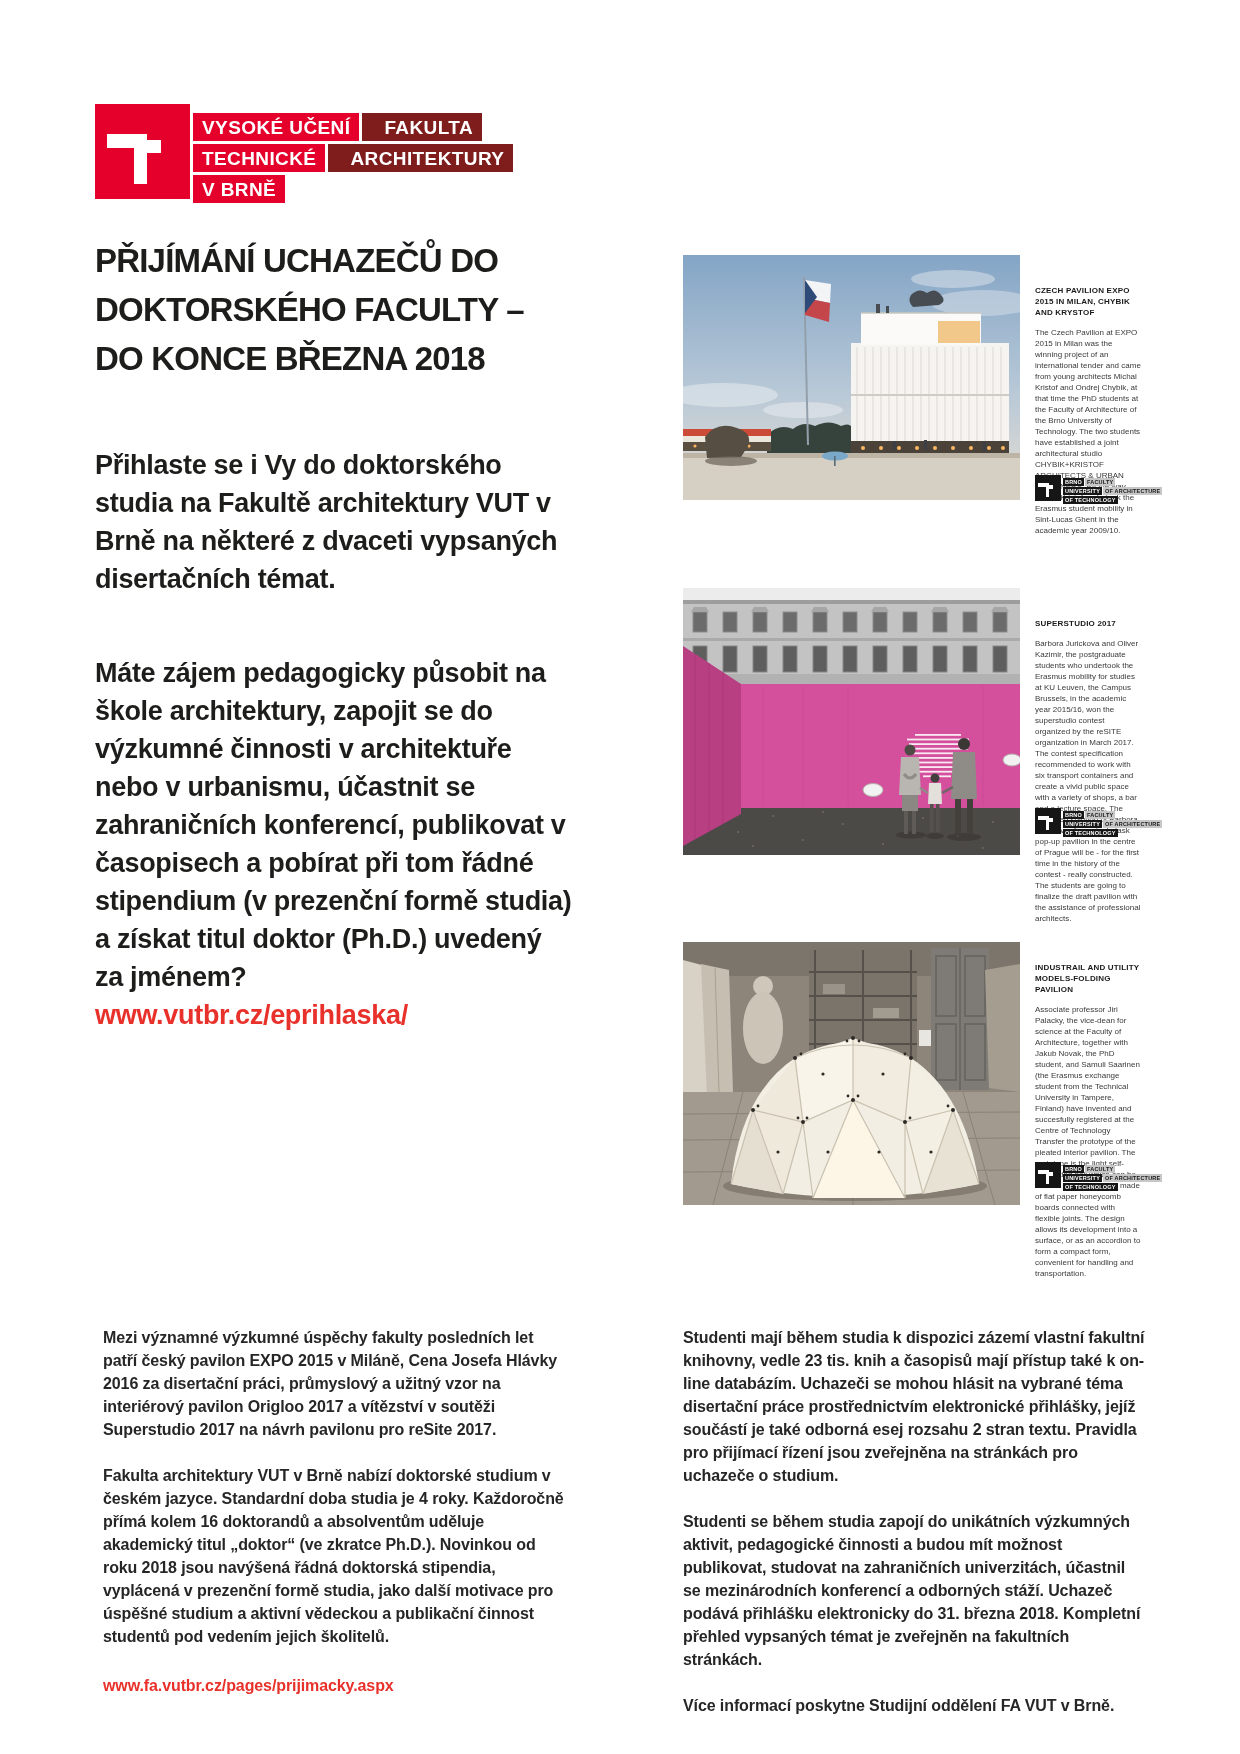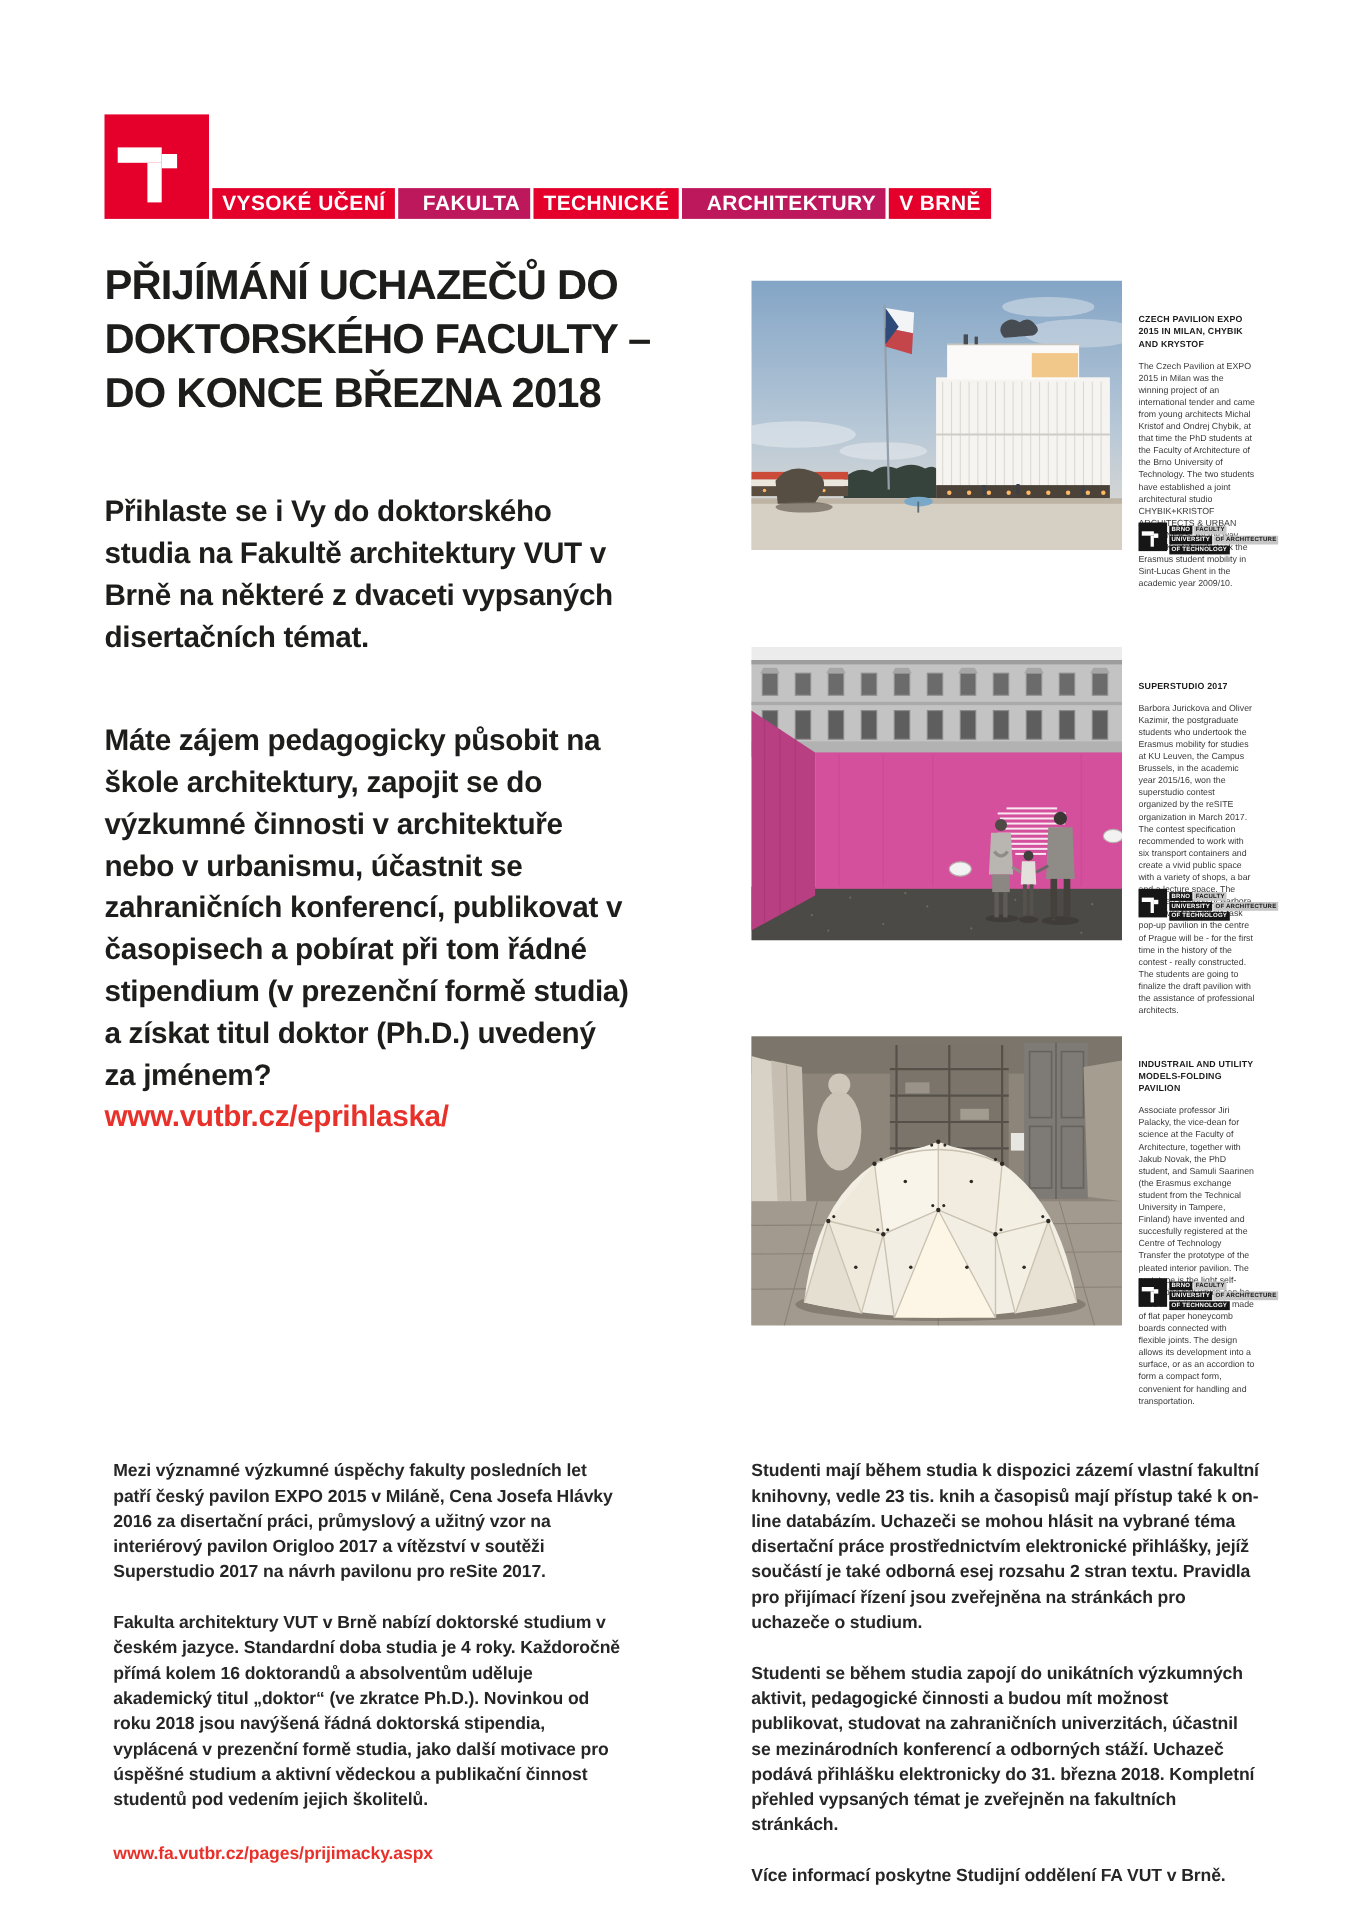--- a/index.html
+++ b/index.html
@@ -5,28 +5,28 @@
   html,body{margin:0;padding:0;background:#ffffff;}
   .page{position:relative;width:1240px;height:1754px;background:#ffffff;overflow:hidden;
         font-family:"Liberation Sans", sans-serif;color:#1d1d1b;}
 
   
   .logo{position:absolute;left:95px;top:104px;display:flex;}
   .logo-mark{position:relative;width:95px;height:95px;background:#e4002b;margin-right:3px;flex:none;}
   .t-bar{position:absolute;left:13%;top:32%;width:42%;height:14%;background:#fff;}
   .t-sq{position:absolute;left:55%;top:38%;width:14%;height:14%;background:#fff;}
   .t-stem{position:absolute;left:41%;top:46%;width:14%;height:38%;background:#fff;}
-  .logo-rows{display:flex;flex-direction:row;gap:3px;padding-top:9px;align-items:flex-end;}
+  .logo-rows{display:flex;flex-direction:column;gap:3px;padding-top:9px;}
   .logo-row{display:flex;gap:3px;}
   .tag{display:inline-block;background:#e4002b;color:#fff;font-weight:700;font-size:19px;
        line-height:19px;padding:5px 9px 4px 9px;letter-spacing:.4px;white-space:nowrap;}
-  .tag.gray{background:#be185d;padding-left:22px;}
+  .tag.gray{background:#7f1d1d;padding-left:22px;}
 
   
-  .headline{position:absolute;left:95px;top:236px;font-size:38px;line-height:49px;
+  .headline{position:absolute;left:95px;top:236px;font-size:33px;line-height:49px;
             font-weight:800;letter-spacing:-.8px;color:#1d1d1b;}
   .headline div{white-space:nowrap;}
   .lead{position:absolute;left:95px;top:446px;width:480px;font-size:27px;line-height:38px;
         font-weight:700;letter-spacing:-.3px;color:#1d1d1b;}
   .lead p{margin:0;}
   .lead p + p{margin-top:56px;}
   .red-link{color:#e8312a;font-weight:700;text-decoration:none;display:inline-block;}
   .lead .red-link{font-size:27px;line-height:38px;}
 
   

